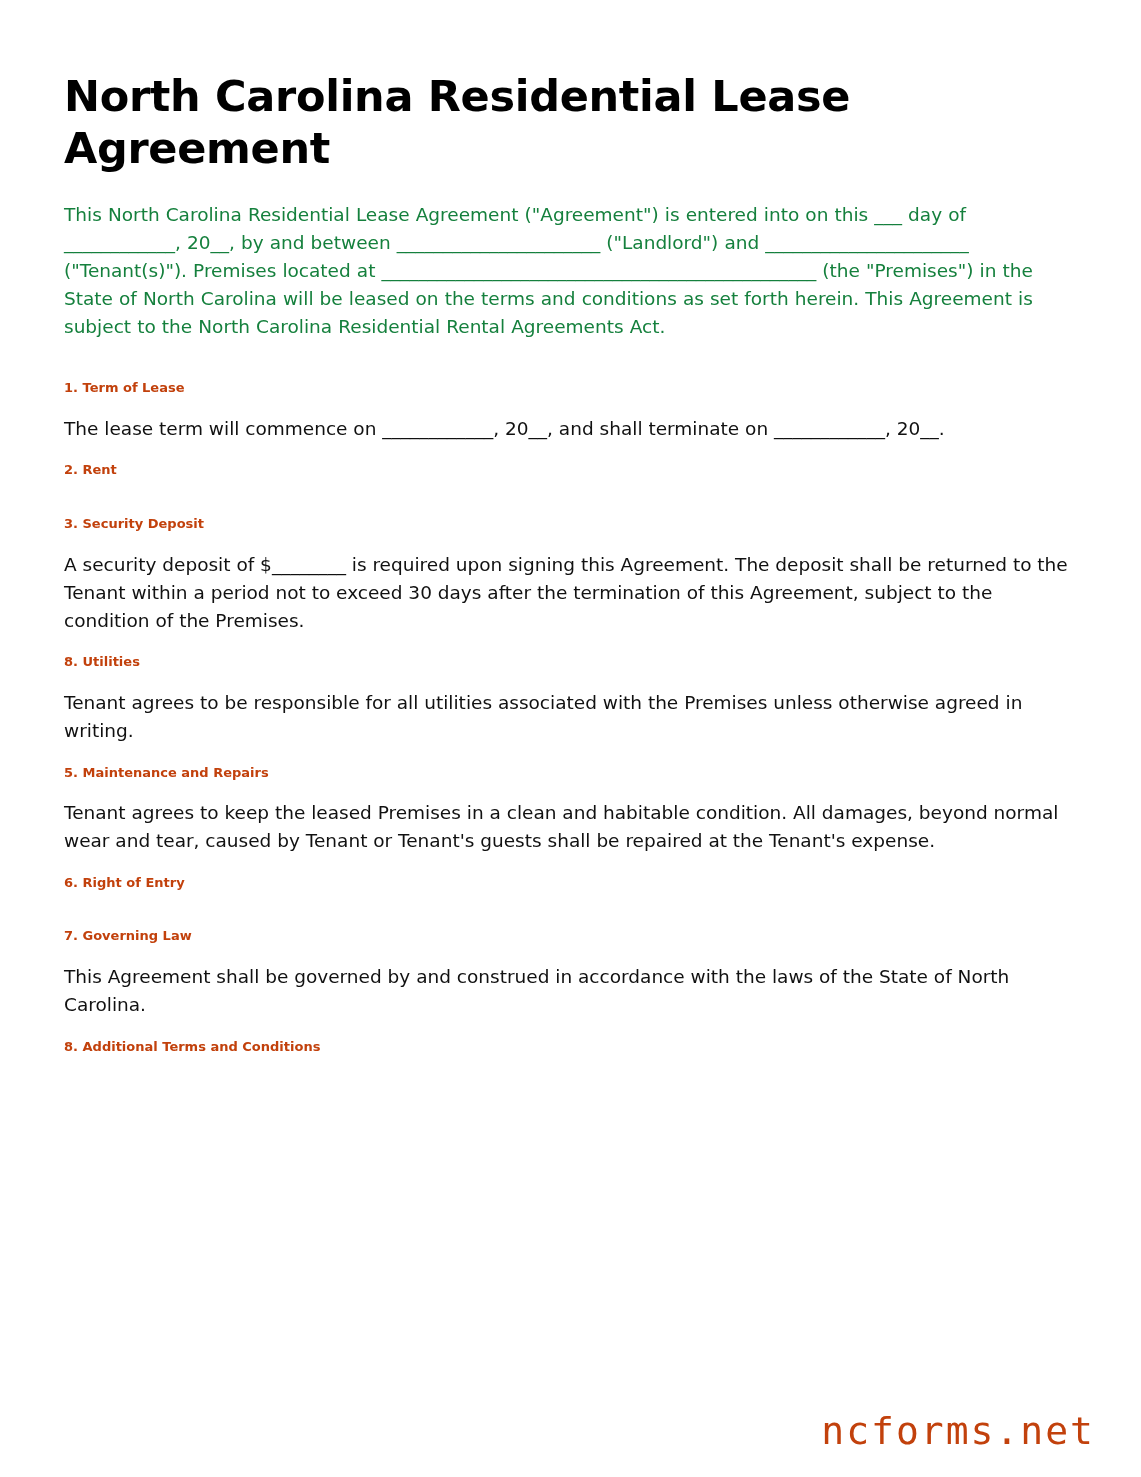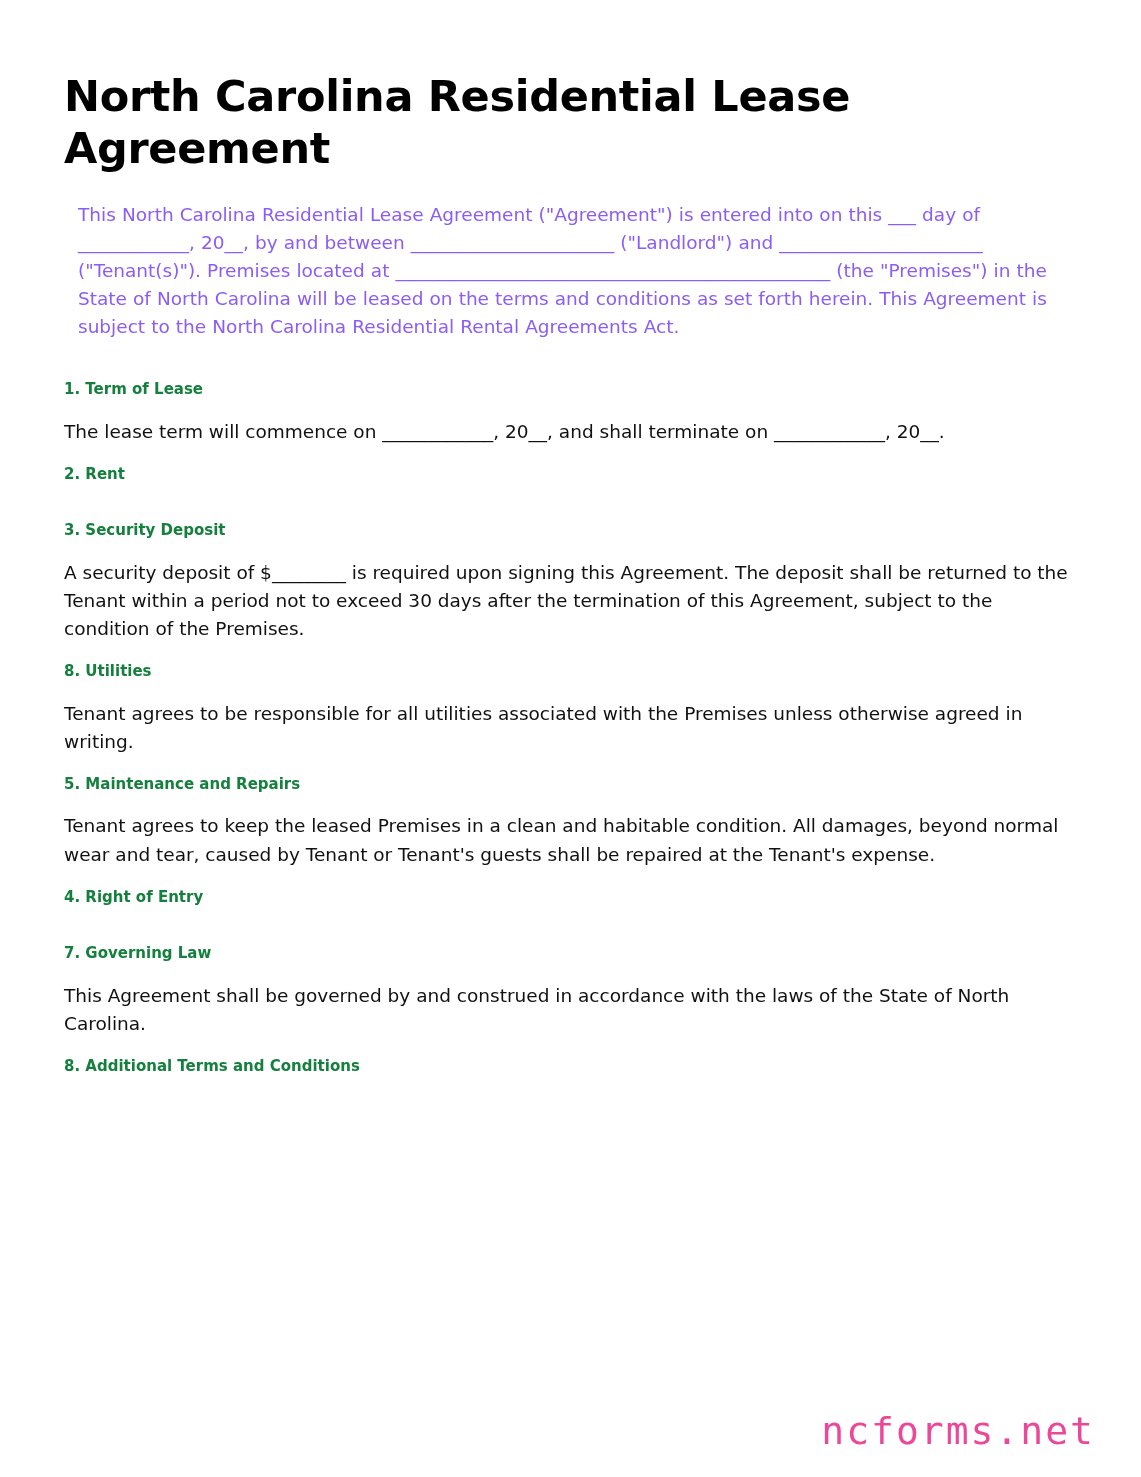--- a/index.html
+++ b/index.html
@@ -32,53 +32,53 @@
     font-weight: bold;
     line-height: 1.22;
     letter-spacing: -0.3px;
     color: #000000;
     margin: 0 0 26px 0;
     max-width: 900px;
   }
   .para {
     font-size: 18.5px;
     line-height: 28.1px;
-    color: #8b5cf6;
-    margin: 14px;
+    color: #15803d;
+    margin: 0;
     word-spacing: 0.2px;
   }
   .intro {
     margin-bottom: 20px;
   }
   .sec-heading {
-    font-size: 15px;
+    font-size: 13px;
     font-weight: bold;
     line-height: 1.3;
-    color: #15803d;
+    color: #c2410c;
     margin: 0;
     padding-top: 19px;
     padding-bottom: 18px;
   }
   .sec-body {
     font-size: 18.5px;
     line-height: 28.1px;
     color: #111111;
     margin: 0;
   }
   .blank {
     white-space: pre;
   }
   .watermark {
     position: absolute;
     right: 46px;
     bottom: 24px;
     font-family: "DejaVu Sans Mono", monospace;
     font-size: 38px;
     letter-spacing: 2px;
-    color: #ec4899;
+    color: #c2410c;
     white-space: nowrap;
   }
 </style>
 </head>
 <body>
 
 <div class="page">
 
   <div class="content">
 
@@ -93,21 +93,21 @@
 
     <h2 class="sec-heading">3. Security Deposit</h2>
     <p class="sec-body"><span>A security deposit of $</span><span class="blank">________</span><span> is required upon signing this Agreement. The deposit shall be returned to the Tenant within a period not to exceed 30 days after the termination of this Agreement, subject to the condition of the Premises.</span></p>
 
     <h2 class="sec-heading">8. Utilities</h2>
     <p class="sec-body">Tenant agrees to be responsible for all utilities associated with the Premises unless otherwise agreed in writing.</p>
 
     <h2 class="sec-heading">5. Maintenance and Repairs</h2>
     <p class="sec-body">Tenant agrees to keep the leased Premises in a clean and habitable condition. All damages, beyond normal wear and tear, caused by Tenant or Tenant's guests shall be repaired at the Tenant's expense.</p>
 
-    <h2 class="sec-heading">4. Right of Entry</h2>
+    <h2 class="sec-heading">6. Right of Entry</h2>
 
     <h2 class="sec-heading">7. Governing Law</h2>
     <p class="sec-body">This Agreement shall be governed by and construed in accordance with the laws of the State of North Carolina.</p>
 
     <h2 class="sec-heading">8. Additional Terms and Conditions</h2>
 
   </div>
 
   <div class="watermark">ncforms.net</div>
 

